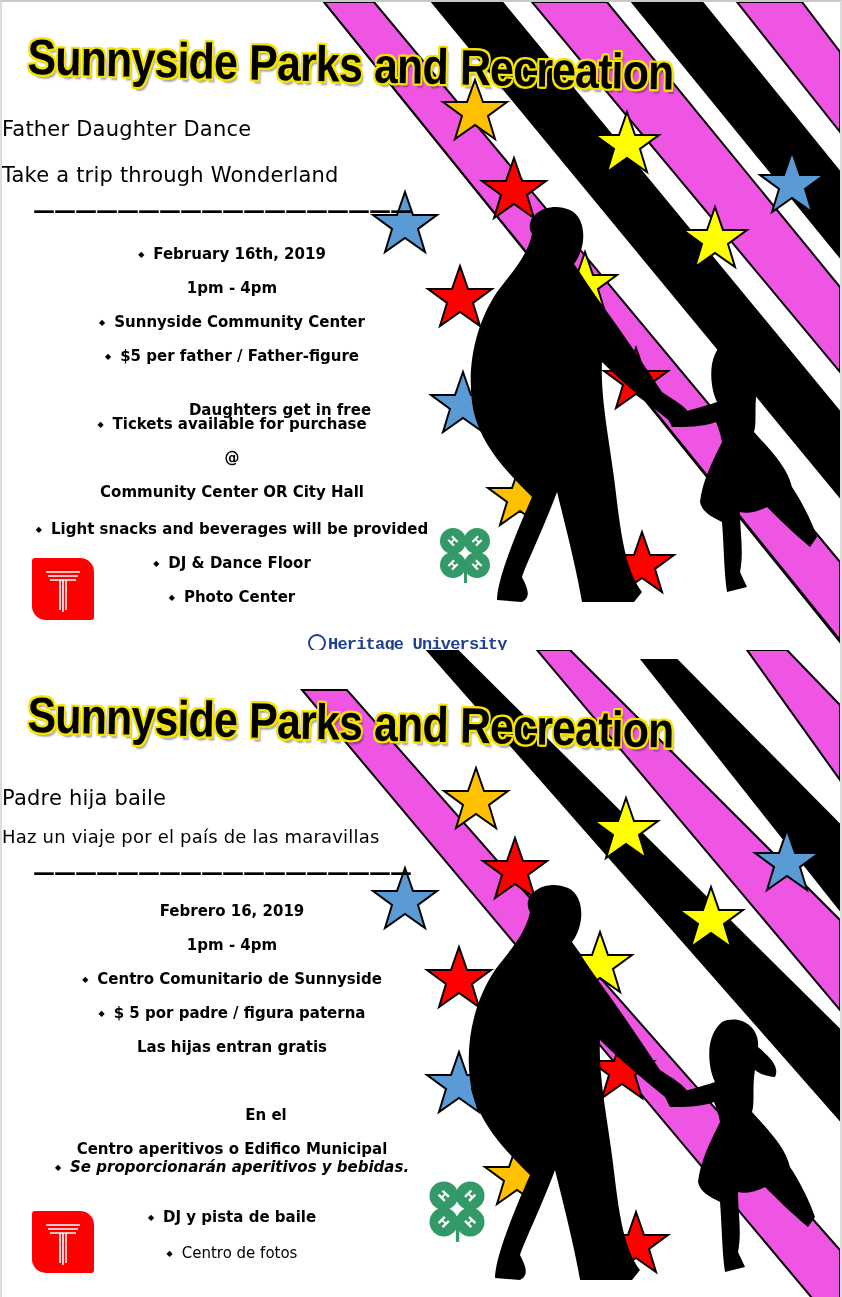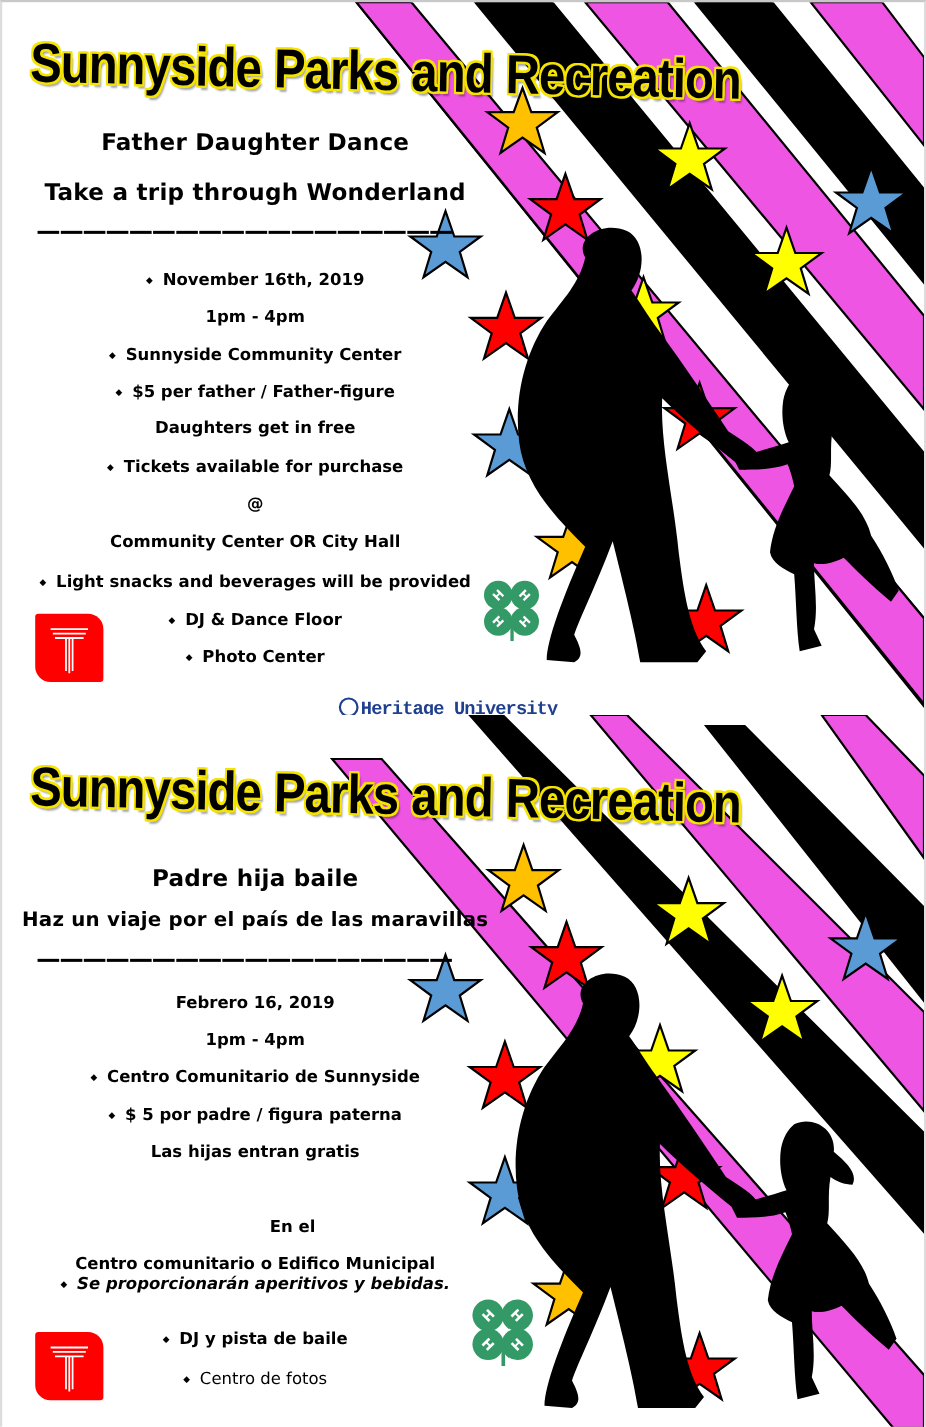--- a/index.html
+++ b/index.html
@@ -21,21 +21,21 @@
     font-family:"Liberation Sans", sans-serif; font-weight:bold;
     font-size:50px; letter-spacing:-1px; color:#000;
     transform:scaleX(0.86) rotate(1.2deg); transform-origin:left top;
     white-space:nowrap;
     text-shadow:
       -2px -2px 0 #f5e400, 2px -2px 0 #f5e400, -2px 2px 0 #f5e400, 2px 2px 0 #f5e400,
       0 -2px 0 #f5e400, 0 2px 0 #f5e400, -2px 0 0 #f5e400, 2px 0 0 #f5e400,
       3px 4px 2px rgba(0,0,0,0.35);
   }
   .title .w { display:inline-block; margin-right:14px; }
-  .subtitle { font-weight:bold; font-size:21px; position:absolute; left:0; width:460px; text-align:center; letter-spacing:0.2px; }
+  .subtitle { font-weight:normal; font-size:21px; position:absolute; left:0; width:460px; text-align:left; letter-spacing:0.2px; }
   .divider { position:absolute; font-weight:bold; font-size:22px; letter-spacing:-1px; text-align:center; width:460px; left:-10px; }
   .line {
     position:absolute; left:0; width:460px; text-align:center;
     font-size:15px; font-weight:bold; color:#000;
   }
   .line.light { font-weight:normal; }
   .bullet { font-size:8px; margin-right:9px; vertical-align:2px; }
   .tlogo {
     position:absolute; width:62px; height:62px; background:#ff0000;
     border-radius:3px 14px 3px 14px;
@@ -85,25 +85,25 @@
   </svg>
 
   <div class="title">
     <span class="w">Sunnyside</span><span class="w">Parks</span><span class="w">and</span><span class="w">Recreation</span>
   </div>
 
   <div class="subtitle" style="top:115px;">Father Daughter Dance</div>
   <div class="subtitle" style="top:161px;">Take a trip through Wonderland</div>
   <div class="divider" style="top:196px;">——————————————————</div>
 
-  <div class="line" style="top:243px;"><span class="bullet">◆</span><span>November 16th, 2019</span></div>
+  <div class="line" style="top:243px;"><span class="bullet">◆</span><span>February 16th, 2019</span></div>
   <div class="line" style="top:277px;"><span>1pm - 4pm</span></div>
   <div class="line" style="top:311px;"><span class="bullet">◆</span><span>Sunnyside Community Center</span></div>
   <div class="line" style="top:345px;"><span class="bullet">◆</span><span>$5 per father / Father-figure</span></div>
-  <div class="line" style="top:378px;"><span>Daughters get in free</span></div>
+  <div class="line" style="top:399px;padding-left:48px;"><span>Daughters get in free</span></div>
   <div class="line" style="top:413px;"><span class="bullet">◆</span><span>Tickets available for purchase</span></div>
   <div class="line" style="top:447px;"><span>@</span></div>
   <div class="line" style="top:518px;"><span class="bullet">◆</span><span>Light snacks and beverages will be provided</span></div>
   <div class="line" style="top:481px;"><span>Community Center OR City Hall</span></div>
   <div class="line" style="top:552px;"><span class="bullet">◆</span><span>DJ &amp; Dance Floor</span></div>
   <div class="line" style="top:586px;"><span class="bullet">◆</span><span>Photo Center</span></div>
 
   <div class="tlogo" style="left:30px; top:556px;">
     <svg width="62" height="62" viewBox="0 0 62 62">
       <g stroke="#fff" stroke-width="1.6" fill="none">
@@ -168,21 +168,21 @@
   <div class="subtitle" style="top:136px;">Padre hija baile</div>
   <div class="subtitle" style="top:176px; font-size:18px;">Haz un viaje por el país de las maravillas</div>
   <div class="divider" style="top:210px;">——————————————————</div>
 
   <div class="line" style="top:252px;"><span>Febrero 16, 2019</span></div>
   <div class="line" style="top:286px;"><span>1pm - 4pm</span></div>
   <div class="line" style="top:320px;"><span class="bullet">◆</span><span>Centro Comunitario de Sunnyside</span></div>
   <div class="line" style="top:354px;"><span class="bullet">◆</span><span>$ 5 por padre / figura paterna</span></div>
   <div class="line" style="top:388px;"><span>Las hijas entran gratis</span></div>
   <div class="line" style="top:456px;padding-left:34px;"><span>En el</span></div>
-  <div class="line" style="top:490px;"><span>Centro comunitario o Edifico Municipal</span></div>
+  <div class="line" style="top:490px;"><span>Centro aperitivos o Edifico Municipal</span></div>
   <div class="line" style="top:508px;font-style:italic;"><span class="bullet">◆</span><span>Se proporcionarán aperitivos y bebidas.</span></div>
   <div class="line" style="top:558px;"><span class="bullet">◆</span><span>DJ y pista de baile</span></div>
   <div class="line light" style="top:594px;"><span class="bullet">◆</span><span>Centro de fotos</span></div>
 
   <div class="tlogo" style="left:30px; top:561px;">
     <svg width="62" height="62" viewBox="0 0 62 62">
       <g stroke="#fff" stroke-width="1.6" fill="none">
         <path d="M14,14 H48 M16,18 H46 M18,22 H44"></path>
         <path d="M28,22 V52 M31,22 V54 M34,22 V52"></path>
       </g>

